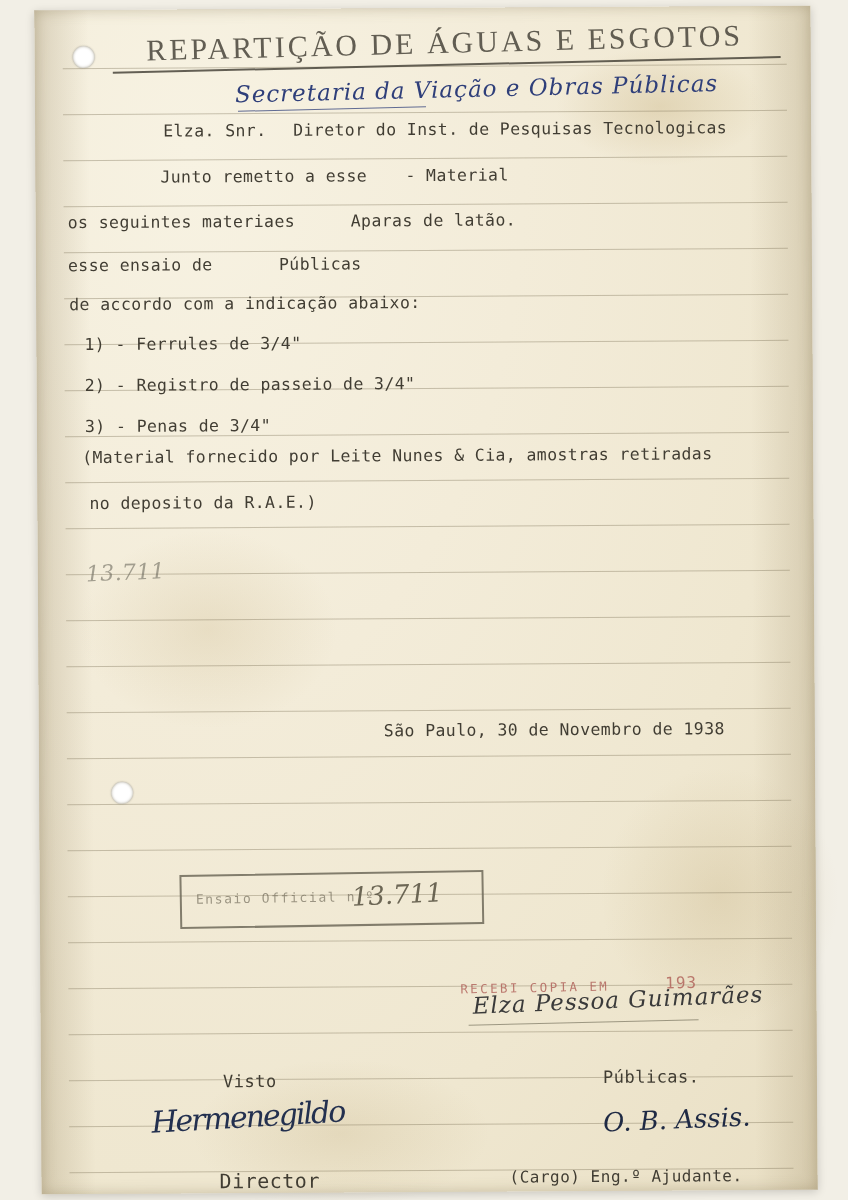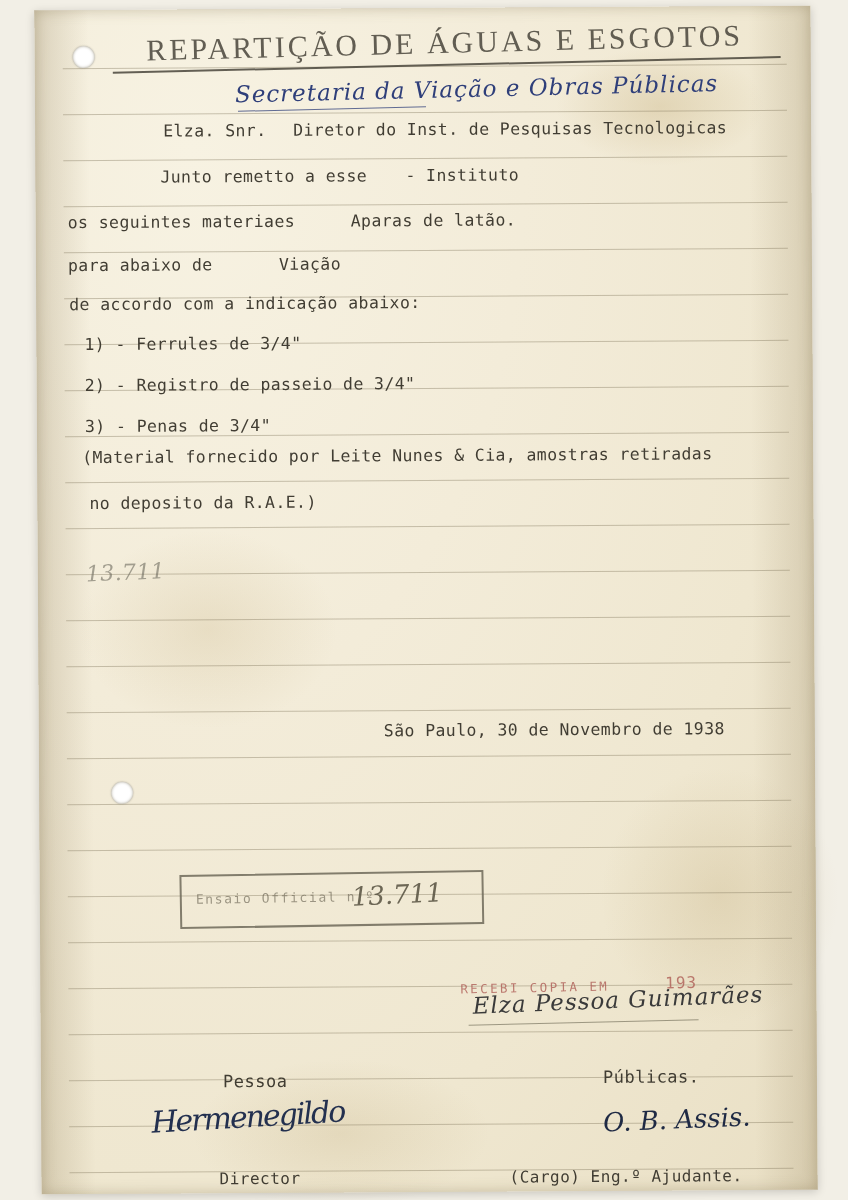--- a/index.html
+++ b/index.html
@@ -120,27 +120,27 @@
     <div class="header">REPARTIÇÃO DE ÁGUAS E ESGOTOS</div>
     <div class="header-rule"></div>
 
     <div class="t hand" style="left:200px;top:68px;font-size:23px;transform:rotate(-1deg);">Secretaria da Viação e Obras Públicas</div>
     <div class="sig-line" style="left:203px;top:100px;width:188px;background:rgba(47,63,122,.75);transform:rotate(-1deg);"></div>
 
     <div class="t typed" style="left:128px;top:112px;font-size:16.5px;">Elza. Snr.</div>
     <div class="t typed" style="left:258px;top:112px;font-size:16.5px;">Diretor do Inst. de Pesquisas Tecnologicas</div>
 
     <div class="t typed" style="left:125px;top:158px;font-size:16.5px;">Junto remetto a esse</div>
-    <div class="t typed" style="left:370px;top:158px;font-size:16.5px;">- Instituto</div>
+    <div class="t typed" style="left:370px;top:158px;font-size:16.5px;">- Material</div>
 
     <div class="t typed" style="left:32px;top:203px;font-size:16.5px;">os seguintes materiaes</div>
     <div class="t typed" style="left:315px;top:203px;font-size:16.5px;">Aparas de latão.</div>
 
-    <div class="t typed" style="left:32px;top:246px;font-size:16.5px;">para abaixo de</div>
-    <div class="t typed" style="left:243px;top:246px;font-size:16.5px;">Viação</div>
+    <div class="t typed" style="left:32px;top:246px;font-size:16.5px;">esse ensaio de</div>
+    <div class="t typed" style="left:243px;top:246px;font-size:16.5px;">Públicas</div>
 
     <div class="t typed" style="left:33px;top:285px;font-size:16.5px;">de accordo com a indicação abaixo:</div>
 
     <div class="t typed" style="left:48px;top:325px;font-size:16.5px;">1) - Ferrules de 3/4"</div>
     <div class="t typed" style="left:48px;top:366px;font-size:16.5px;">2) - Registro de passeio de 3/4"</div>
     <div class="t typed" style="left:48px;top:407px;font-size:16.5px;">3) - Penas de 3/4"</div>
 
     <div class="t typed" style="left:45px;top:438px;font-size:16.5px;">(Material fornecido por Leite Nunes &amp; Cia, amostras retiradas</div>
     <div class="t typed" style="left:52px;top:484px;font-size:16.5px;">no deposito da R.A.E.)</div>
 
@@ -153,22 +153,22 @@
       <span class="stamp-num">13.711</span>
     </div>
 
     <div class="red-stamp">
       <span>RECEBI    COPIA    EM</span>
       <span class="red-year">193</span>
     </div>
     <div class="sig" style="left:432px;top:980px;font-size:23px;color:#3a3a3a;transform:rotate(-2deg);letter-spacing:1px;">Elza Pessoa Guimarães</div>
     <div class="sig-line" style="left:428px;top:1015px;width:230px;transform:rotate(-1deg);"></div>
 
-    <div class="caption" style="left:182px;top:1062px;font-size:17px;">Pessoa</div>
+    <div class="caption" style="left:182px;top:1062px;font-size:17px;">Visto</div>
     <div class="sig" style="left:110px;top:1090px;font-size:30px;letter-spacing:-2px;transform:rotate(-3deg);color:#23304f;">Hermenegildo</div>
-    <div class="caption" style="left:178px;top:1160px;font-size:16px;">Director</div>
+    <div class="caption" style="left:178px;top:1160px;font-size:20px;">Director</div>
 
     <div class="caption" style="left:562px;top:1060px;font-size:17px;">Públicas.</div>
     <div class="sig" style="left:562px;top:1098px;font-size:26px;transform:rotate(-2deg);color:#1f2a44;">O. B. Assis.</div>
     <div class="caption" style="left:468px;top:1160px;font-size:16px;">(Cargo) Eng.º Ajudante.</div>
 
   </div>
 </div>
 
 </body></html>

